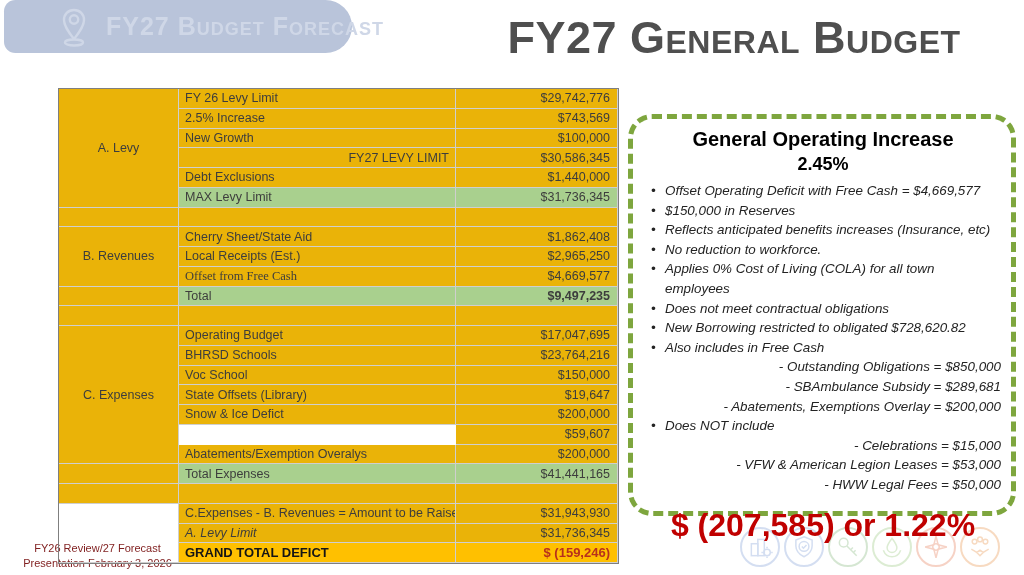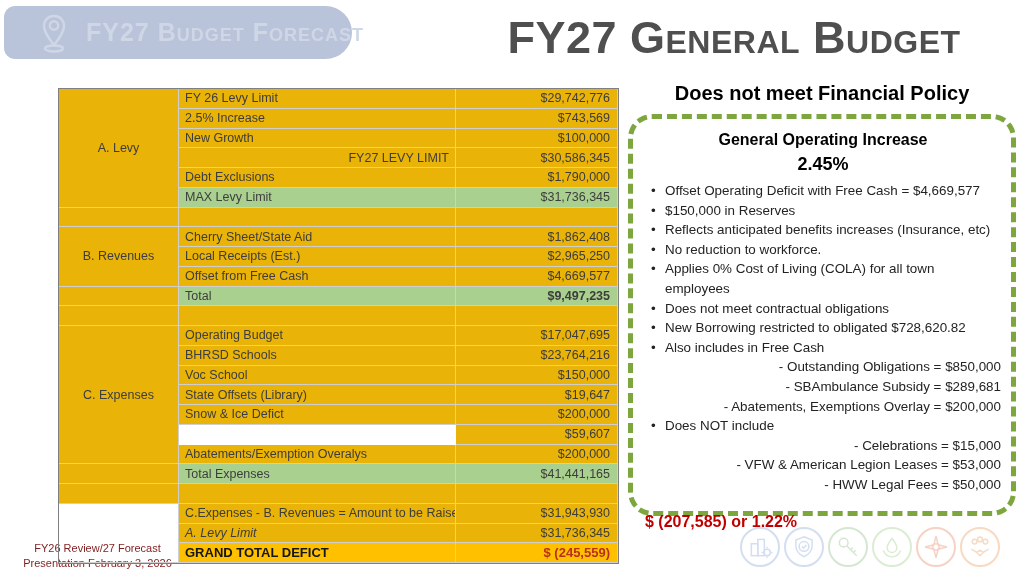--- a/index.html
+++ b/index.html
@@ -2,23 +2,23 @@
 <html><head>
 <meta charset="utf-8">
 <style>
   html,body{margin:0;padding:0;background:#e8e8e8;}
   .slide{
     position:relative;width:1024px;height:575px;background:#ffffff;
     font-family:"Liberation Sans",sans-serif;overflow:hidden;
   }
   
   .badge{
-    position:absolute;left:4px;top:6px;width:348px;height:53px;
+    position:absolute;left:4px;top:0;width:348px;height:53px;
     background:#b9c4da;border-radius:12px 28px 28px 12px;
-    display:flex;align-items:center;gap:14px;padding-left:32px;box-sizing:border-box;
+    display:flex;align-items:center;gap:14px;padding-left:52px;box-sizing:border-box;
     color:#d2dae9;
   }
   .badge .pin{width:36px;height:40px;flex:0 0 auto;}
   .badge .badge-label{
     font-variant:small-caps;font-weight:bold;font-size:25px;letter-spacing:1px;
     color:#cfd7e7;white-space:nowrap;
   }
   
   .main-title{
     position:absolute;right:10px;top:12px;width:560px;text-align:center;
@@ -52,29 +52,29 @@
   .cell.transparent{background:transparent;}
   
   .policy-heading{
     position:absolute;left:628px;top:82px;width:388px;text-align:center;
     font-weight:bold;font-size:20px;color:#000;
   }
   .policy-box{
     position:absolute;left:628px;top:114px;width:388px;height:402px;box-sizing:border-box;
     border:5px dashed #7ea63e;border-radius:24px;padding:8px 10px 0 12px;z-index:2;
   }
-  .box-title{font-weight:bold;font-size:16px;color:#000;text-align:center;line-height:25px;}
+  .box-title{font-weight:bold;font-size:20px;color:#000;text-align:center;line-height:25px;}
   .box-subtitle{font-weight:bold;font-size:18px;color:#000;text-align:center;line-height:25px;}
   .bullets{margin:4px 0 0 0;padding:0;list-style:none;font-size:13.4px;color:#232323;line-height:19.6px;}
-  .bullets li{position:relative;}
+  .bullets li{position:relative;font-style:italic;}
   .bullets li.level1{padding-left:20px;}
   .bullets li.level1::before{content:"\2022";position:absolute;left:6px;}
   .bullets li.level2{padding-left:32px;text-align:right;}
   .box-total{
-    font-weight:bold;font-size:16px;color:#c00000;margin-top:18px;
+    text-align:center;font-weight:bold;font-size:32px;color:#c00000;margin-top:12px;
   }
   
   .wm-icons{position:absolute;left:740px;top:527px;display:flex;gap:4px;z-index:1;}
   .wm-icon{
     width:40px;height:40px;border:2px solid currentColor;border-radius:50%;
     display:flex;align-items:center;justify-content:center;opacity:.38;box-sizing:border-box;
   }
   .wm-icon svg{width:26px;height:26px;stroke:currentColor;fill:none;stroke-width:1.4;}
 </style>
 </head>
@@ -112,30 +112,30 @@
       <div class="cell left transparent" style="grid-area: 22 / 1 / span 3;"></div>
       <div class="cell lab normal" style="grid-area: 1 / 2;">FY 26 Levy Limit</div>
       <div class="cell val normal" style="grid-area: 1 / 3;">$29,742,776</div>
       <div class="cell lab normal" style="grid-area: 2 / 2;">2.5% Increase</div>
       <div class="cell val normal" style="grid-area: 2 / 3;">$743,569</div>
       <div class="cell lab normal" style="grid-area: 3 / 2;">New Growth</div>
       <div class="cell val normal" style="grid-area: 3 / 3;">$100,000</div>
       <div class="cell lab normal ralign" style="grid-area: 4 / 2;">FY27 LEVY LIMIT</div>
       <div class="cell val normal" style="grid-area: 4 / 3;">$30,586,345</div>
       <div class="cell lab normal" style="grid-area: 5 / 2;">Debt Exclusions</div>
-      <div class="cell val normal" style="grid-area: 5 / 3;">$1,790,000</div>
+      <div class="cell val normal" style="grid-area: 5 / 3;">$1,440,000</div>
       <div class="cell lab green" style="grid-area: 6 / 2;">MAX Levy Limit</div>
       <div class="cell val green" style="grid-area: 6 / 3;">$31,736,345</div>
       <div class="cell lab empty" style="grid-area: 7 / 2;"></div>
       <div class="cell val empty" style="grid-area: 7 / 3;"></div>
       <div class="cell lab normal" style="grid-area: 8 / 2;">Cherry Sheet/State Aid</div>
       <div class="cell val normal" style="grid-area: 8 / 3;">$1,862,408</div>
       <div class="cell lab normal" style="grid-area: 9 / 2;">Local Receipts (Est.)</div>
       <div class="cell val normal" style="grid-area: 9 / 3;">$2,965,250</div>
-      <div class="cell lab normal" style="grid-area: 10 / 2;">Offset from Free Cash</div>
+      <div class="cell lab normal" style="grid-area: 10 / 2; font-family: Liberation Serif, serif;">Offset from Free Cash</div>
       <div class="cell val normal" style="grid-area: 10 / 3;">$4,669,577</div>
       <div class="cell lab green" style="grid-area: 11 / 2;">Total</div>
       <div class="cell val green" style="grid-area: 11 / 3; font-weight: bold;">$9,497,235</div>
       <div class="cell lab empty" style="grid-area: 12 / 2;"></div>
       <div class="cell val empty" style="grid-area: 12 / 3;"></div>
       <div class="cell lab normal" style="grid-area: 13 / 2;">Operating Budget</div>
       <div class="cell val normal" style="grid-area: 13 / 3;">$17,047,695</div>
       <div class="cell lab normal" style="grid-area: 14 / 2;">BHRSD Schools</div>
       <div class="cell val normal" style="grid-area: 14 / 3;">$23,764,216</div>
       <div class="cell lab normal" style="grid-area: 15 / 2;">Voc School</div>
@@ -149,24 +149,23 @@
       <div class="cell val normal" style="grid-area: 19 / 3;">$200,000</div>
       <div class="cell lab green" style="grid-area: 20 / 2;">Total Expenses</div>
       <div class="cell val green" style="grid-area: 20 / 3;">$41,441,165</div>
       <div class="cell lab empty" style="grid-area: 21 / 2;"></div>
       <div class="cell val empty" style="grid-area: 21 / 3;"></div>
       <div class="cell lab normal" style="grid-area: 22 / 2;">C.Expenses - B. Revenues = Amount to be Raised</div>
       <div class="cell val normal" style="grid-area: 22 / 3;">$31,943,930</div>
       <div class="cell lab normal" style="grid-area: 23 / 2; font-style: italic;">A. Levy Limit</div>
       <div class="cell val normal" style="grid-area: 23 / 3;">$31,736,345</div>
       <div class="cell lab gold" style="grid-area: 24 / 2;">GRAND TOTAL DEFICT</div>
-      <div class="cell val gold" style="grid-area: 24 / 3;">$ (245,559)</div>
-    </div>
-
-  <div class="policy-heading">Does not meet Financial Policy</div>
+      <div class="cell val gold" style="grid-area: 24 / 3;">$ (159,246)</div>
+    </div>
+
 
   <div class="policy-box">
     <div class="box-title">General Operating Increase</div>
     <div class="box-subtitle">2.45%</div>
     <ul class="bullets">
         <li class="level1">Offset Operating Deficit with Free Cash  = $4,669,577</li>
         <li class="level1">$150,000 in Reserves</li>
         <li class="level1">Reflects anticipated benefits increases (Insurance, etc)</li>
         <li class="level1">No reduction to workforce.</li>
         <li class="level1">Applies 0% Cost of Living (COLA) for all town employees</li>

